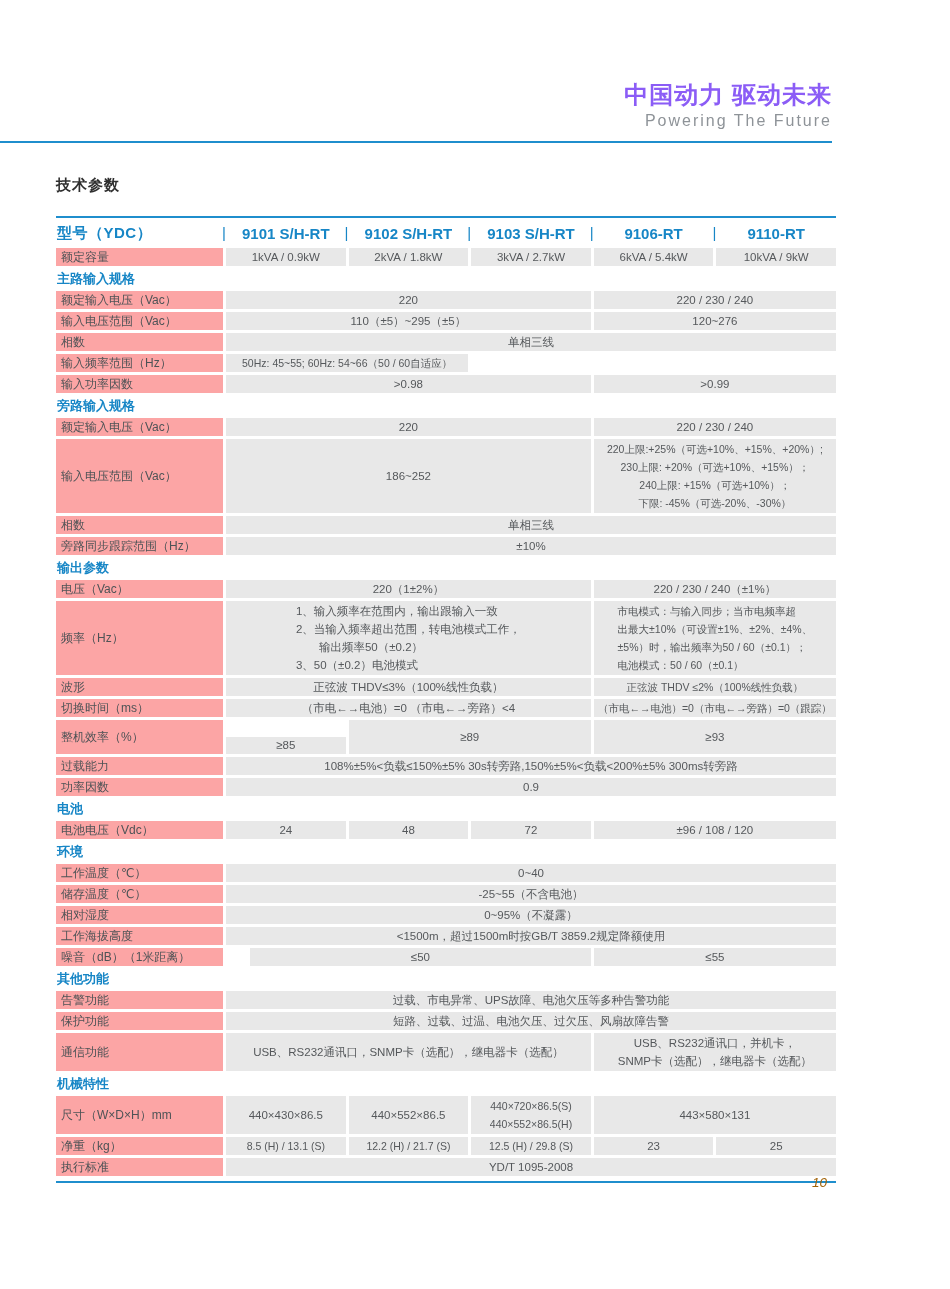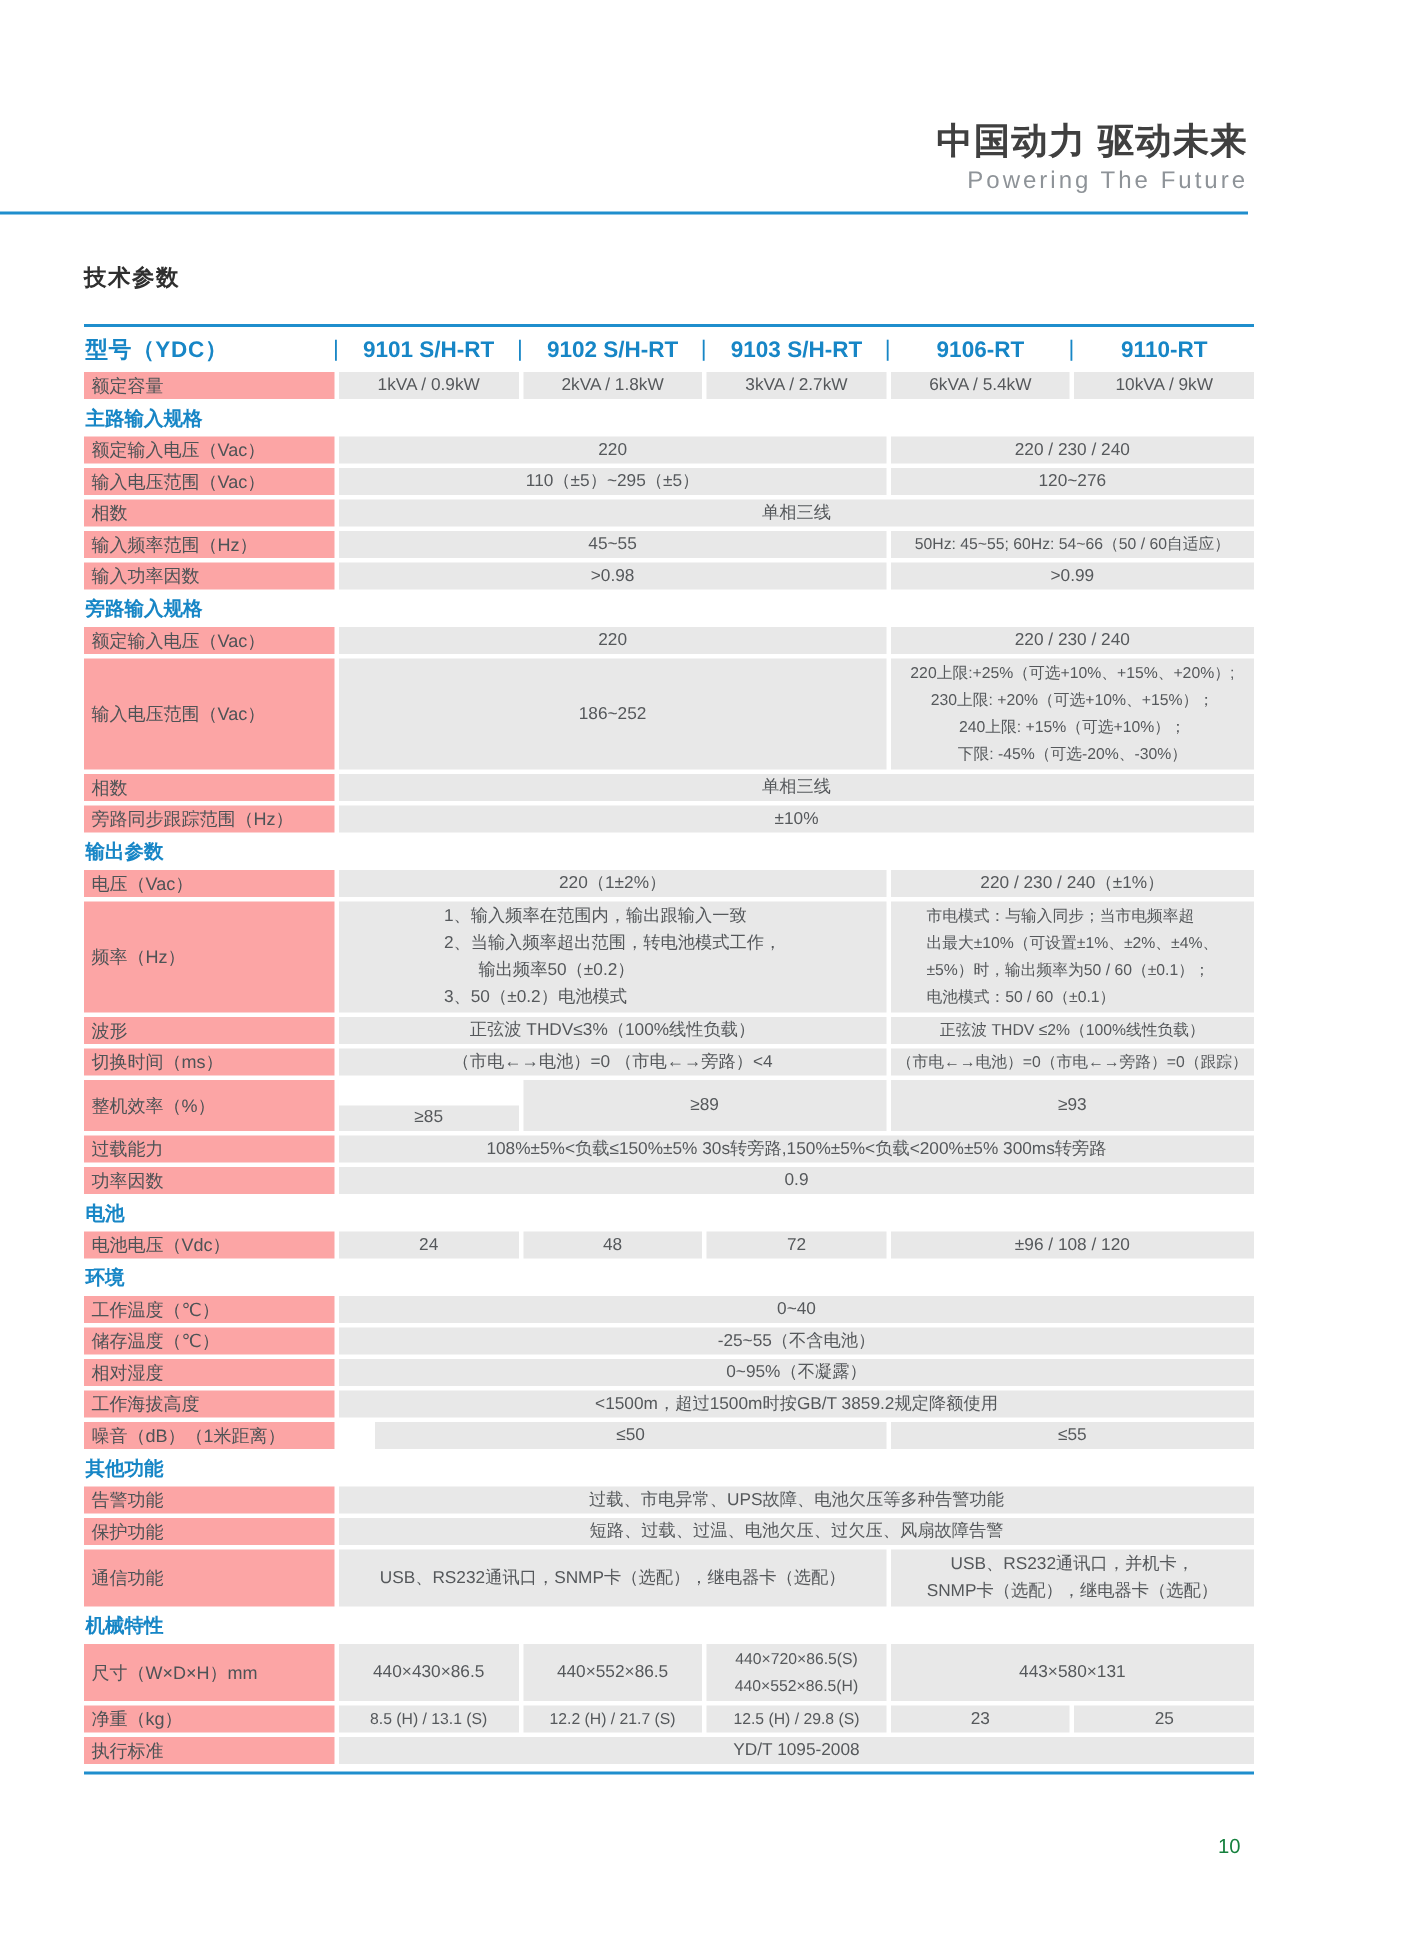--- a/index.html
+++ b/index.html
@@ -6,21 +6,21 @@
   html, body { background: #ffffff; }
   body {
     font-family: "Liberation Sans", "DejaVu Sans", sans-serif;
     width: 950px; height: 1289px; position: relative; overflow: hidden;
     color: #55585b;
   }
   .page { position: absolute; inset: 0; background: #ffffff; }
 
   
   .brand { position: absolute; top: 82px; right: 118px; text-align: right; }
-  .brand-cn { font-size: 24px; font-weight: 600; color: #404040; letter-spacing: 1px; line-height: 26px; }
+  .brand-cn { font-size: 24px; font-weight: 600; color: #8b5cf6; letter-spacing: 1px; line-height: 26px; }
   .brand-en { font-size: 16px; color: #8e9398; letter-spacing: 2px; line-height: 22px; margin-top: 2px; }
   .header-divider { position: absolute; top: 141px; left: 0; width: 832px; height: 2px; background: #1f8ecd; }
 
   .page-title { position: absolute; top: 176px; left: 56px; font-size: 15px; font-weight: bold; color: #2f2f2f; letter-spacing: 1px; }
 
   
   .spec-table {
     position: absolute; top: 216px; left: 56px; width: 780px;
     border-top: 2px solid #1f8ecd; border-bottom: 2px solid #1f8ecd;
     padding: 2px 0 2px 0;
@@ -52,21 +52,21 @@
     min-height: 17px;
   }
   .value-cell {
     background: #e8e8e8; font-size: 11.5px; color: #55585b;
     display: flex; flex-direction: column; align-items: center; justify-content: center;
     text-align: center; min-height: 17px; line-height: 15px; padding: 1px 2px;
   }
   .value-cell .cell-line { line-height: 18px; white-space: pre-wrap; }
   .value-cell.small { font-size: 10.5px; }
   .value-cell.left-block .block { text-align: left; display: inline-block; }
-  .page-number { position: absolute; top: 1223px; left: 812px; font-size: 13.5px; color: #15803d; }
+  .page-number { position: absolute; top: 1175px; left: 812px; font-size: 13.5px; color: #a16207; font-style: italic; }
 </style>
 </head>
 <body>
 
 <div class="page">
 
   <div class="brand">
     <div class="brand-cn">中国动力 驱动未来</div>
     <div class="brand-en">Powering The Future</div>
   </div>
@@ -120,21 +120,20 @@
           <div class="label-cell">输入电压范围（Vac）</div>
           <div class="value-cell" style="grid-column: span 3;">110（±5）~295（±5）</div>
           <div class="value-cell" style="grid-column: span 2;">120~276</div>
         </div>
         <div class="spec-row">
           <div class="label-cell">相数</div>
           <div class="value-cell" style="grid-column: span 5;">单相三线</div>
         </div>
         <div class="spec-row">
           <div class="label-cell">输入频率范围（Hz）</div>
-          <div class="value-cell" style="grid-column: span 3;">45~55</div>
           <div class="value-cell small" style="grid-column: span 2;">50Hz: 45~55; 60Hz: 54~66（50 / 60自适应）</div>
         </div>
         <div class="spec-row">
           <div class="label-cell">输入功率因数</div>
           <div class="value-cell" style="grid-column: span 3;">&gt;0.98</div>
           <div class="value-cell" style="grid-column: span 2;">&gt;0.99</div>
         </div>
         <div class="section-row">旁路输入规格</div>
         <div class="spec-row">
           <div class="label-cell">额定输入电压（Vac）</div>

